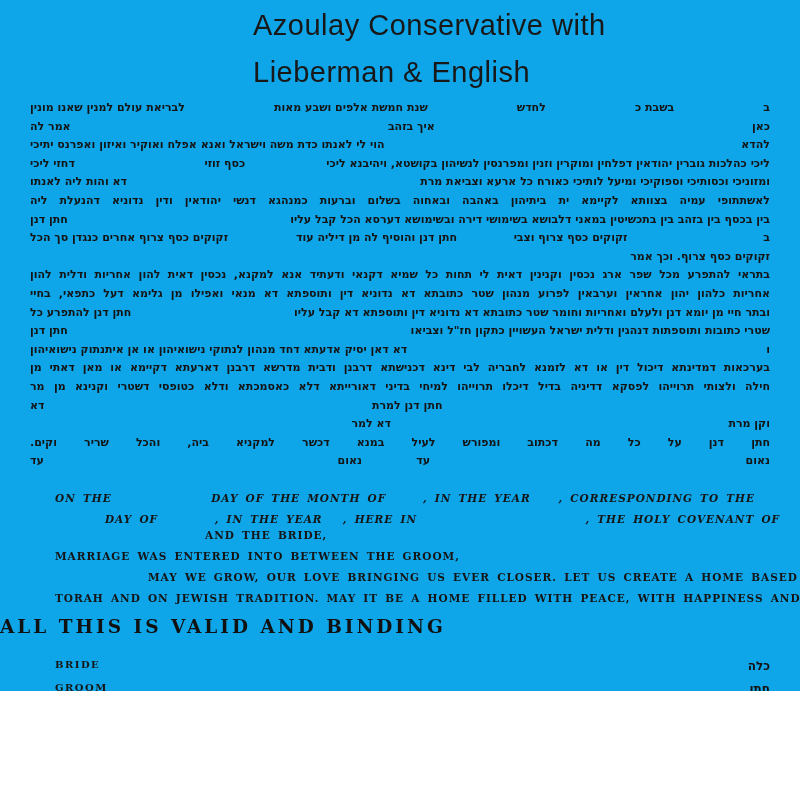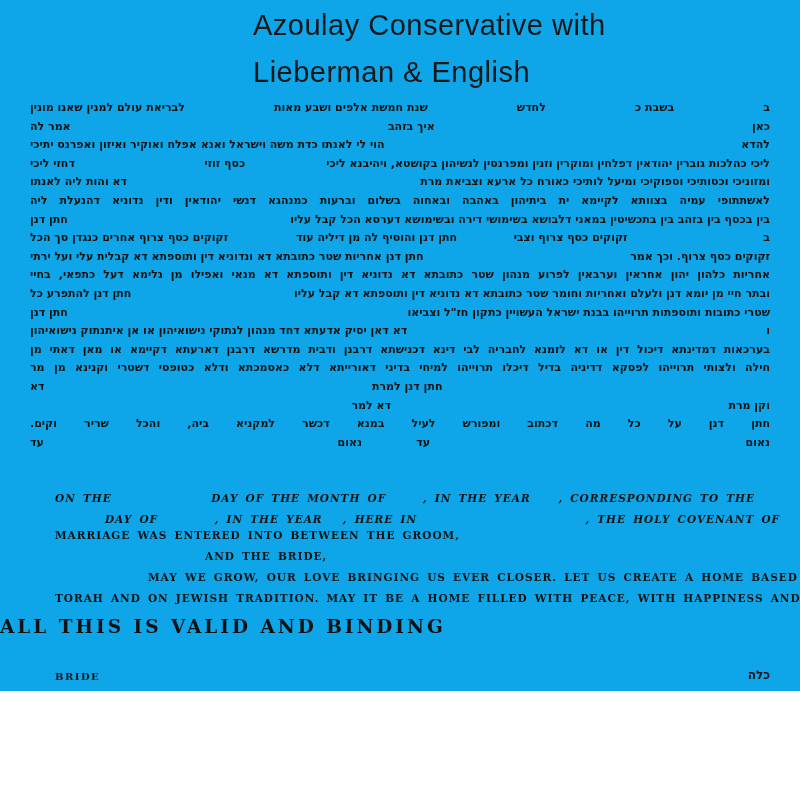--- a/index.html
+++ b/index.html
@@ -23,21 +23,21 @@
            letter-spacing:1px;word-spacing:2.5px;color:#151515;}
   .el{display:flex;align-items:center;height:21px;white-space:nowrap;font-style:italic;}
   .el .g{flex:1 1 0;min-width:8px;}
   .plain{display:block;height:21px;white-space:nowrap;}
   
   .binding{position:absolute;left:0;right:0;top:616px;margin:0;
            font-family:"DejaVu Serif",serif;font-weight:700;font-size:18.5px;
            letter-spacing:3px;color:#111;}
   
   .signatures{position:absolute;left:55px;right:30px;top:659px;}
-  .sigrow{display:flex;justify-content:space-between;align-items:flex-end;height:22.5px;}
+  .sigrow{display:flex;justify-content:space-between;align-items:flex-start;height:22.5px;}
   .sigrow .en{font-family:"DejaVu Serif",serif;font-weight:700;font-size:10px;
               letter-spacing:1.5px;color:#151515;}
   .sigrow .he{font-family:"DejaVu Sans",sans-serif;font-weight:700;font-size:12px;
               direction:rtl;color:#141414;}
 </style>
 </head>
 <body>
 
 <div class="page">
 
@@ -93,30 +93,30 @@
         <i class="g" style="flex:2.4"></i>
       <span>זקוקים כסף צרוף וצבי</span>
         <i class="g"></i>
       <span>חתן דנן והוסיף לה מן דיליה עוד</span>
         <i class="g" style="flex:1.2"></i>
       <span>זקוקים כסף צרוף אחרים כנגדן סך הכל</span>
     </div>
     <div class="hl">
       <span>זקוקים כסף צרוף. וכך אמר</span>
         <i class="g"></i>
-      <span>חתן דנן אחריות שטר כתובתא דא ונדוניא דין ותוספתא דא קבלית עלי ועל ירתי</span>
     </div>
+    <div class="full">בתראי להתפרע מכל שפר ארג נכסין וקנינין דאית לי תחות כל שמיא דקנאי ודעתיד אנא למקנא, נכסין דאית להון אחריות ודלית להון</div>
     <div class="full">אחריות כלהון יהון אחראין וערבאין לפרוע מנהון שטר כתובתא דא נדוניא דין ותוספתא דא מנאי ואפילו מן גלימא דעל כתפאי, בחיי</div>
     <div class="hl">
       <span>ובתר חיי מן יומא דנן ולעלם ואחריות וחומר שטר כתובתא דא נדוניא דין ותוספתא דא קבל עליו</span>
         <i class="g"></i>
       <span>חתן דנן להתפרע כל</span>
     </div>
     <div class="hl">
-      <span>שטרי כתובות ותוספתות תרוייהו בבנת ישראל העשויין כתקון חז"ל וצביאו</span>
+      <span>שטרי כתובות ותוספתות דנהגין ודלית ישראל העשויין כתקון חז"ל וצביאו</span>
         <i class="g"></i>
       <span>חתן דנן</span>
     </div>
     <div class="hl">
       <span>ו</span>
         <i class="g"></i>
       <span>דא דאן יסיק אדעתא דחד מנהון לנתוקי נישואיהון או אן איתנתוק נישואיהון</span>
     </div>
     <div class="full">בערכאות דמדינתא דיכול דין או דא לזמנא לחבריה לבי דינא דכנישתא דרבנן ודבית מדרשא דרבנן דארעתא דקיימא או מאן דאתי מן</div>
     <div class="full">חילה ולצותי תרוייהו לפסקא דדיניה בדיל דיכלו תרוייהו למיחי בדיני דאורייתא דלא כאסמכתא ודלא כטופסי דשטרי וקנינא מן מר</div>
@@ -156,22 +156,22 @@
     </div>
     <div class="el" style="padding-left:50px">
       <span>DAY OF</span>
         <i class="g" style="flex:2.8"></i>
       <span>, IN THE YEAR</span>
         <i class="g"></i>
       <span>, HERE IN</span>
         <i class="g" style="flex:8.3"></i>
       <span>, THE HOLY COVENANT OF</span>
     </div>
+    <div class="plain" style="padding-left:150px">AND THE BRIDE,</div>
     <div class="plain">MARRIAGE WAS ENTERED INTO BETWEEN THE GROOM,</div>
-    <div class="plain" style="padding-left:150px">AND THE BRIDE,</div>
     <div class="plain" style="padding-left:93px">MAY WE GROW, OUR LOVE BRINGING US EVER CLOSER. LET US CREATE A HOME BASED ON LOVE, ON</div>
     <div class="plain">TORAH AND ON JEWISH TRADITION. MAY IT BE A HOME FILLED WITH PEACE, WITH HAPPINESS AND WITH LOVE.</div>
   </section>
 
   <h2 class="binding">ALL THIS IS VALID AND BINDING</h2>
 
   <section class="signatures">
     <div class="sigrow">
       <span class="en">BRIDE</span>
       <span class="he" lang="he">כלה</span>

